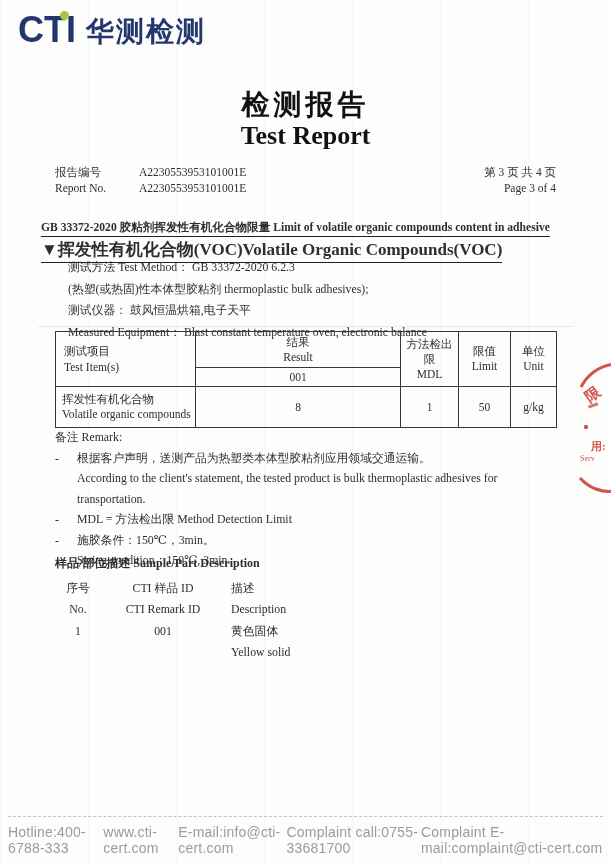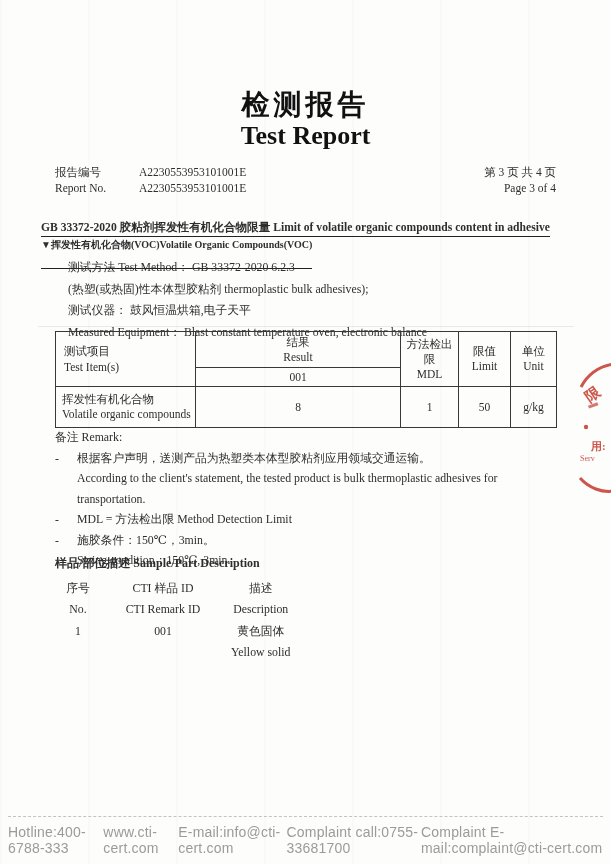--- a/index.html
+++ b/index.html
@@ -22,22 +22,22 @@
     font-size:28px;font-weight:700;letter-spacing:4px;color:#111;}
   .title-en{position:absolute;top:121px;left:0;width:100%;text-align:center;
     font-size:26px;font-weight:700;color:#111;}
   
   .info-left{position:absolute;left:55px;top:164px;display:grid;
     grid-template-columns:70px auto;column-gap:14px;font-size:11.5px;line-height:16px;}
   .info-right{position:absolute;right:55px;top:164px;text-align:right;font-size:11.5px;line-height:16px;}
   
   .gb-heading{position:absolute;left:41px;top:220px;font-size:11.6px;font-weight:700;
     border-bottom:1px solid #222;padding-bottom:1px;white-space:nowrap;}
-  .voc-heading{position:absolute;left:41px;top:238px;font-size:10px;font-weight:700;
-    border-bottom:1px solid #222;padding-bottom:16px;white-space:nowrap;}
+  .voc-heading{position:absolute;left:41px;top:238px;font-size:17px;font-weight:700;
+    border-bottom:1px solid #222;padding-bottom:1px;white-space:nowrap;}
   
   .method{position:absolute;left:68px;top:257px;font-size:11.8px;line-height:21.5px;}
   
   .scan-line{position:absolute;left:38px;top:326px;width:536px;height:1px;background:rgba(0,0,0,0.08);}
   
   table.result{position:absolute;left:55px;top:331px;border-collapse:collapse;
     table-layout:fixed;width:501px;font-size:11.5px;}
   table.result td{border:1.4px solid #383838;text-align:center;vertical-align:middle;padding:1px 4px;}
   table.result td.item-h{text-align:left;padding-left:8px;line-height:16px;}
   table.result .res-top{border-bottom:1px solid #383838;height:33px;line-height:15px;}
@@ -51,34 +51,41 @@
   .r-item{display:grid;grid-template-columns:22px 1fr;width:510px;}
   .r-dash{text-align:left;}
   .r-cn{grid-column:2;}
   .r-en{grid-column:2;}
   .r-en:empty{display:none;}
   
   .sample{position:absolute;left:55px;top:553px;font-size:11.8px;line-height:21.5px;}
   .sample-heading{font-weight:700;font-size:12px;margin-bottom:3px;}
   .sample-grid{display:grid;grid-template-columns:46px 112px auto;column-gap:6px;}
   .sample-grid .c1,.sample-grid .c2{text-align:center;}
-  .sample-grid .c3{text-align:center;padding-left:6px;}
+  .sample-grid .c3{text-align:left;padding-left:6px;}
   
   .stamp{position:absolute;right:-3px;top:360px;width:36px;height:142px;opacity:.85;}
   
   .footer{position:absolute;left:8px;right:8px;bottom:8px;border-top:1px dashed #c3c3c3;
     padding-top:7px;display:flex;justify-content:space-between;
     font-family:"Liberation Sans","DejaVu Sans",sans-serif;
     font-size:14px;color:#9b9b9b;letter-spacing:0.2px;}
 </style>
 </head>
 <body>
 
 <div class="page">
 
+  <div class="logo">
+    <span class="logo-cti">
+      <span>CTI</span>
+      <span class="logo-dot"></span>
+    </span>
+    <span class="logo-cn">华测检测</span>
+  </div>
 
   <div class="title-cn">检测报告</div>
   <div class="title-en">Test Report</div>
 
   <div class="info-left">
     <span>报告编号</span>
     <span>A2230553953101001E</span>
     <span>Report No.</span>
     <span>A2230553953101001E</span>
   </div>

